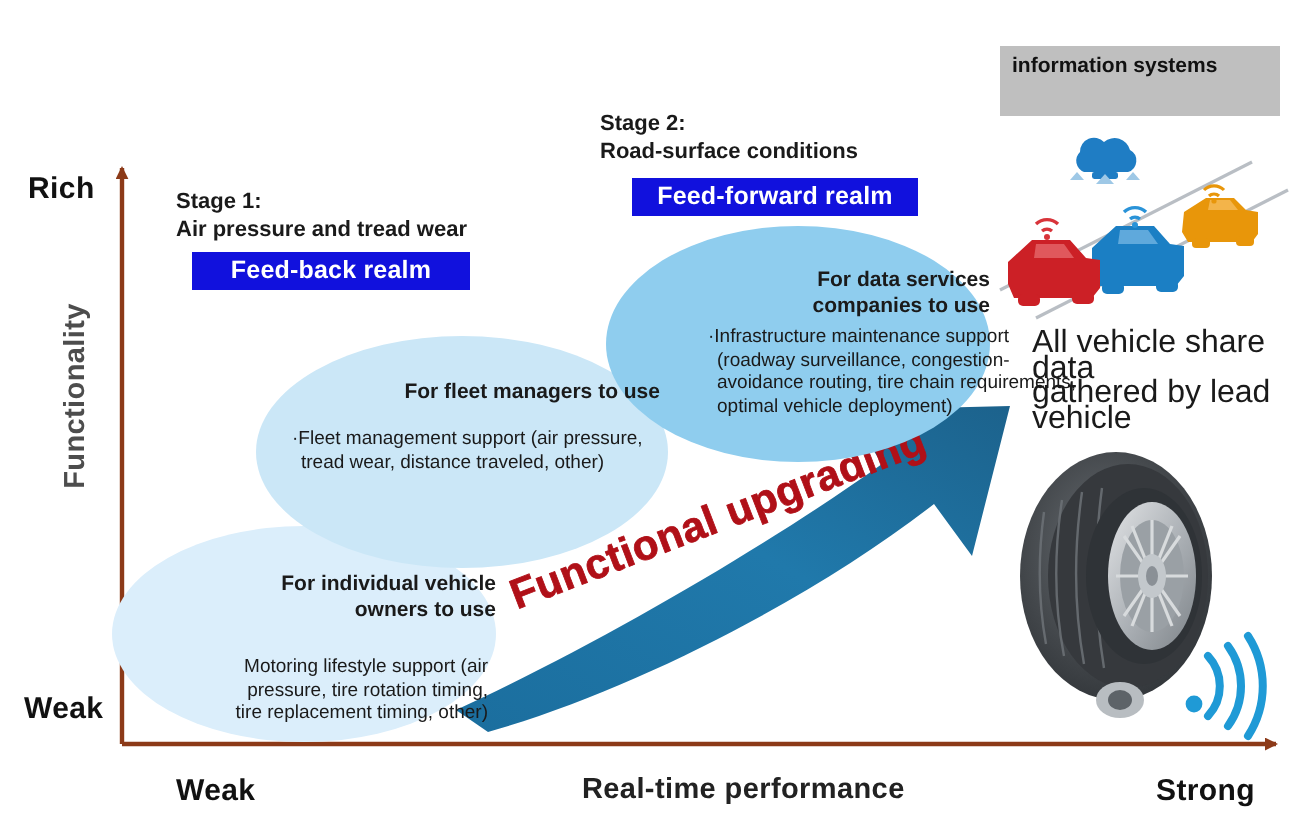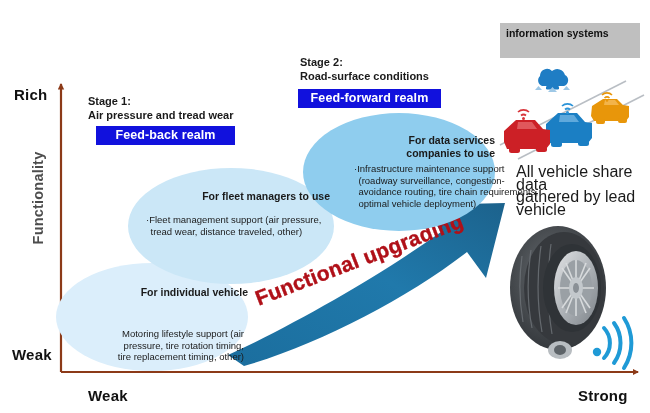--- a/index.html
+++ b/index.html
@@ -38,21 +38,21 @@
   #b-data{left:306px;top:163px;width:186px;margin-left:48px;}
 
   
   .stage-sub{position:absolute;font-weight:bold;font-size:11px;color:#1a1a1a;line-height:13.5px;}
   #stage1-sub{left:88px;top:95px;}
   #stage2-sub{left:300px;top:56px;}
 
   .realm-box{position:absolute;background:#1111dd;color:#fff;font-weight:bold;
              font-size:12.5px;text-align:center;line-height:18px;letter-spacing:.1px;}
   #realm1{left:96px;top:126px;width:139px;height:19px;}
-  #realm2{left:298px;top:89px;width:143px;height:19px;}
+  #realm2{left:316px;top:89px;width:143px;height:19px;}
 
   
   #info-box{position:absolute;left:500px;top:23px;width:140px;height:35px;background:#bfbfbf;
             color:#111;font-weight:bold;font-size:10.5px;line-height:13.5px;
             padding:4px 0 0 6px;box-sizing:border-box;}
   #cars-cap{position:absolute;left:480px;top:166px;width:140px;font-size:16px;
             color:#1a1a1a;line-height:12.5px;margin-left:36px;}
 
   
   #arrow-label{position:absolute;left:252px;top:288px;font-weight:bold;font-size:21px;
@@ -74,20 +74,21 @@
       </marker>
     </defs>
     <line x1="61" y1="372" x2="61" y2="84" stroke="#8c3a18" stroke-width="2.2" marker-end="url(#arrHead)"></line>
     <line x1="61" y1="372" x2="638" y2="372" stroke="#8c3a18" stroke-width="2.2" marker-end="url(#arrHead)"></line>
   </svg>
 
   <div class="axis-cap" id="cap-rich">Rich</div>
   <div class="axis-cap" id="cap-weak-y">Weak</div>
   <div class="axis-cap" id="cap-yaxis">Functionality</div>
   <div class="axis-cap" id="cap-weak-x">Weak</div>
+  <div class="axis-cap" id="cap-xaxis">Real-time performance</div>
   <div class="axis-cap" id="cap-strong-x">Strong</div>
 
   <svg class="arrow-svg" style="left:0;top:0;width:650px;height:413px;" viewBox="0 0 650 413">
     <defs>
       <linearGradient id="arrGrad" x1="0" y1="1" x2="1" y2="0">
         <stop offset="0%" stop-color="#1b6e9e"></stop>
         <stop offset="55%" stop-color="#2079ab"></stop>
         <stop offset="100%" stop-color="#1c628c"></stop>
       </linearGradient>
     </defs>
@@ -98,20 +99,21 @@
   </svg>
 
   <div id="arrow-label">Functional upgrading</div>
 
   <div class="ellipse" id="ell-individual"></div>
   <div class="ellipse" id="ell-fleet"></div>
   <div class="ellipse" id="ell-data"></div>
 
   <div class="ell-title" id="t-individual">
     <div>For individual vehicle</div>
+    <div>owners to use</div>
   </div>
   <div class="ell-body" id="b-individual">
     <div>Motoring lifestyle support (air</div>
     <div>pressure, tire rotation timing,</div>
     <div>tire replacement timing, other)</div>
   </div>
 
   <div class="ell-title" id="t-fleet">For fleet managers to use</div>
   <div class="ell-body" id="b-fleet">
     <div class="bul">·Fleet management support (air pressure, tread wear, distance traveled, other)</div>

